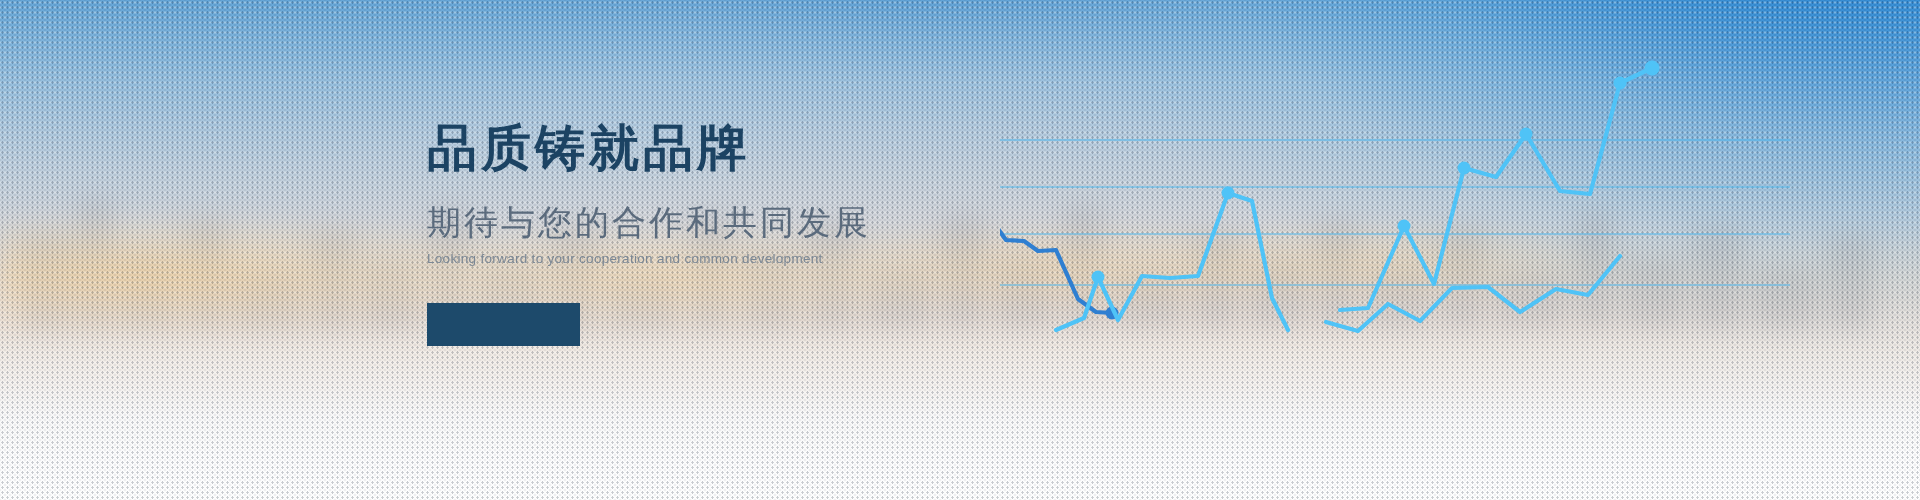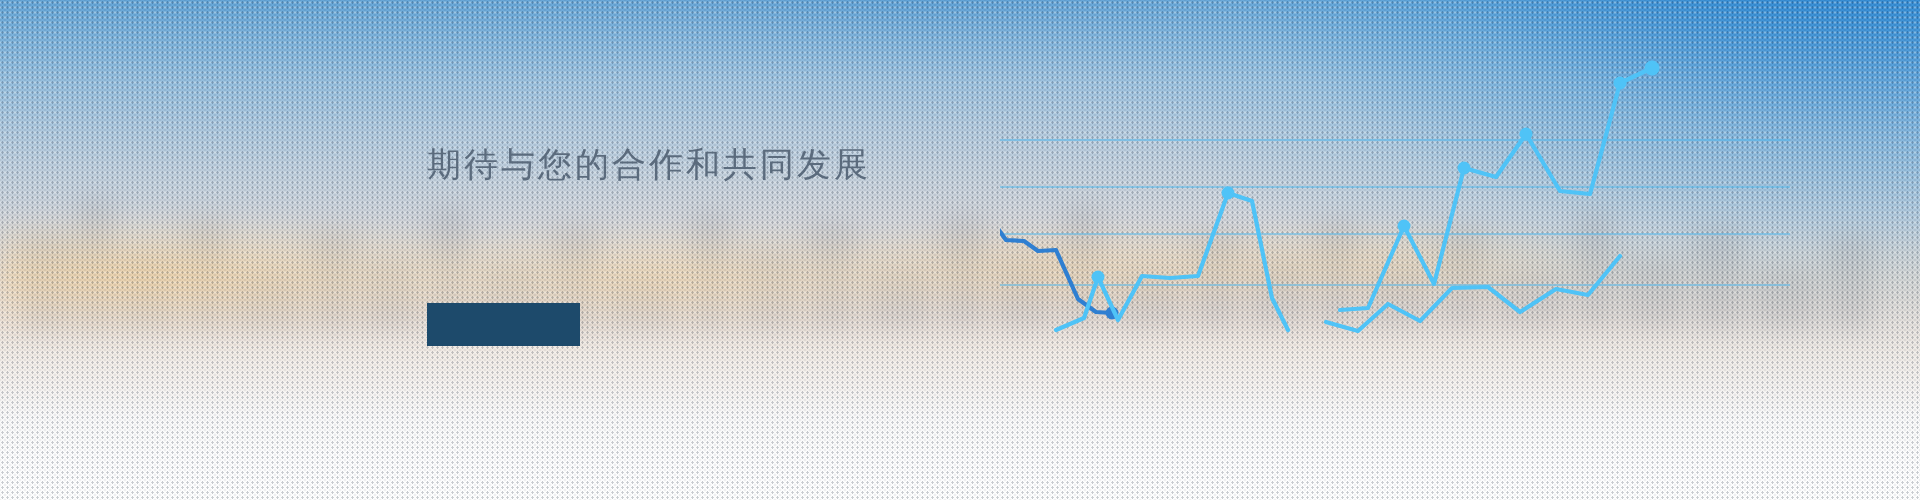--- a/index.html
+++ b/index.html
@@ -157,21 +157,23 @@
     <div class="bld" style="left:1694px;width:48px;  height:104px;"></div>
     <div class="bld" style="left:1752px;width:66px;  height:62px;"></div>
     <div class="bld" style="left:1828px;width:44px;  height:96px;"></div>
   </div>
 
   <div class="bg-glow"></div>
   <div class="bg-dots"></div>
   <div class="bg-dots-light"></div>
 
   <div class="copy">
+    <div class="headline">品质铸就品牌</div>
     <div class="subhead">期待与您的合作和共同发展</div>
+    <div class="subhead-en">Looking forward to your cooperation and common development</div>
   </div>
 
   <button class="cta"></button>
 
   <div class="chart">
     <svg viewBox="0 0 920 500" xmlns="http://www.w3.org/2000/svg">
 
       <line x1="-170" y1="100" x2="-170" y2="345" stroke="#3ba3e3" stroke-width="1.2"></line>
 
       <g>

